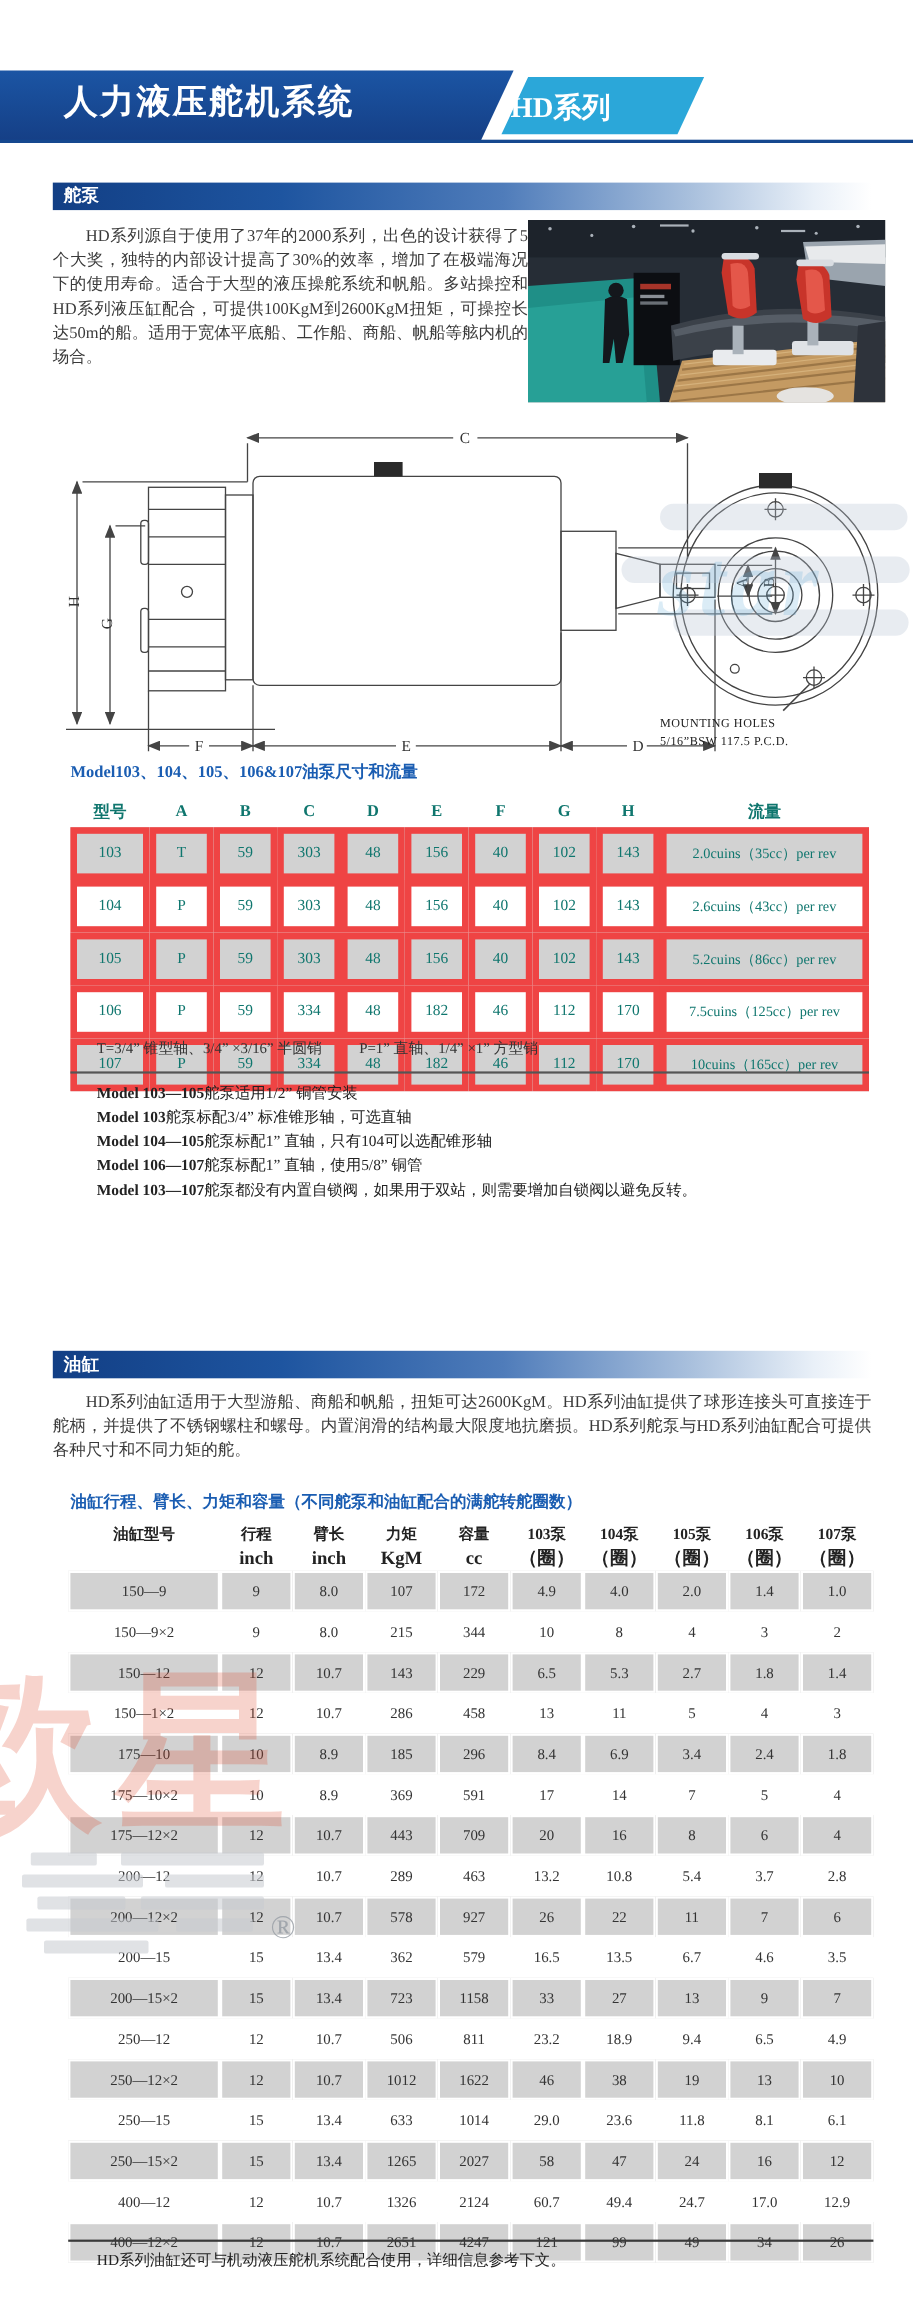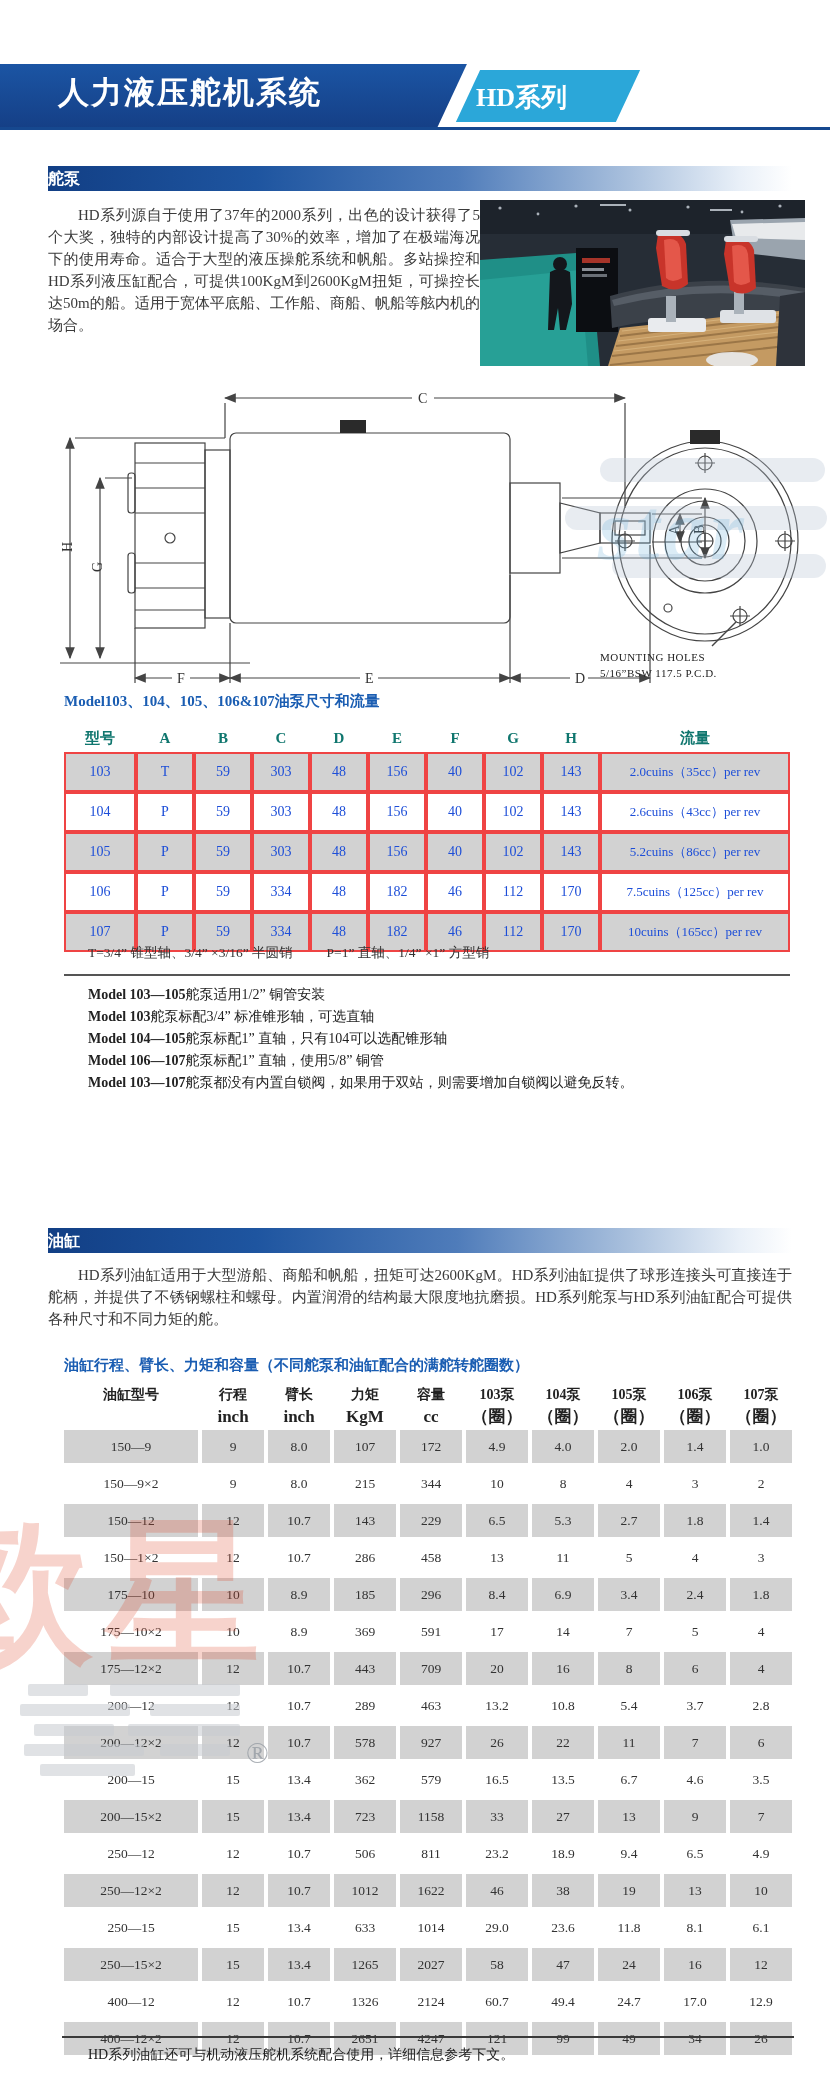--- a/index.html
+++ b/index.html
@@ -6,25 +6,25 @@
   .page{position:relative;width:830px;height:2098px;background:#fff;overflow:hidden;
         font-family:Liberation Serif, serif;color:#3d3d3d;margin-top:28px;}
   
   .banner-dark{position:absolute;left:-18px;top:36px;width:470px;height:64px;
                background:linear-gradient(180deg,#1b55a4 0%,#153f86 100%);
                transform:skewX(-25deg);}
   .banner-title{position:absolute;left:58px;top:44px;width:400px;font-size:31px;font-weight:bold;
                 color:#fff;letter-spacing:2px;}
   .banner-badge{position:absolute;left:468px;top:42px;width:160px;height:52px;
                 background:#2ba7d9;transform:skewX(-25deg);}
-  .banner-badge-text{position:absolute;left:476px;top:52px;font-size:26px;font-weight:bold;color:#fff;}
+  .banner-badge-text{position:absolute;left:464px;top:52px;font-size:26px;font-weight:bold;color:#fff;}
   .banner-rule{position:absolute;left:0;top:99px;width:830px;height:3px;background:#16488f;}
   
   .section-bar{position:absolute;left:48px;width:744px;height:25px;line-height:25px;
-               box-sizing:border-box;font-size:16px;font-weight:bold;color:#fff;
+               padding-left:10px;box-sizing:border-box;font-size:16px;font-weight:bold;color:#fff;
                background:linear-gradient(90deg,#123f85 0%,#1e55a0 28%,#4f7cba 55%,#a9c0dd 78%,#e9f0f8 93%,#ffffff 100%);}
   #bar-pump{top:138px;}
   #bar-cyl{top:1200px;}
   
   .para{position:absolute;font-size:15px;line-height:22px;color:#3a3a3a;text-indent:2em;text-align:justify;}
   #pump-para{left:48px;top:176px;width:432px;}
   #cyl-para{left:48px;top:1236px;width:744px;}
   
   #photo{position:absolute;left:480px;top:172px;width:325px;height:166px;overflow:hidden;}
   
@@ -34,21 +34,21 @@
   .mnt-text{font-size:11px;fill:#222;letter-spacing:.5px;}
   
   .blue-title{position:absolute;left:64px;font-size:15px;font-weight:bold;color:#1a5db2;}
   #title-pump{top:664px;}
   #title-cyl{top:1328px;}
   
   table{border-collapse:separate;border-spacing:0;table-layout:fixed;}
   th,td{text-align:center;vertical-align:middle;padding:0;}
   #pump-table{position:absolute;left:64px;top:696px;width:726px;}
   #pump-table th{height:28px;font-size:15px;font-weight:bold;color:#0f766e;}
-  #pump-table td{height:36px;font-size:14px;color:#1d4ed8;border:2px solid #ef4444;}
+  #pump-table td{height:36px;font-size:14px;color:#0f766e;border:6px solid #ef4444;}
   #pump-table td.flow{font-size:13px;}
   #pump-table tbody tr:nth-child(odd) td{background:#d2d2d2;}
   #cyl-table{position:absolute;left:62px;top:1356px;width:732px;}
   #cyl-table th{font-size:14px;font-weight:bold;color:#222;height:21px;}
   #cyl-table th.sub{font-size:17px;height:21px;}
   #cyl-table td{height:33px;font-size:13.5px;color:#333;border:2px solid #fff;}
   #cyl-table tbody tr:nth-child(odd) td{background:#d2d2d2;}
   
   #shaft-note{position:absolute;left:88px;top:916px;font-size:13.5px;color:#333;}
   #shaft-note .gap{display:inline-block;width:34px;}

